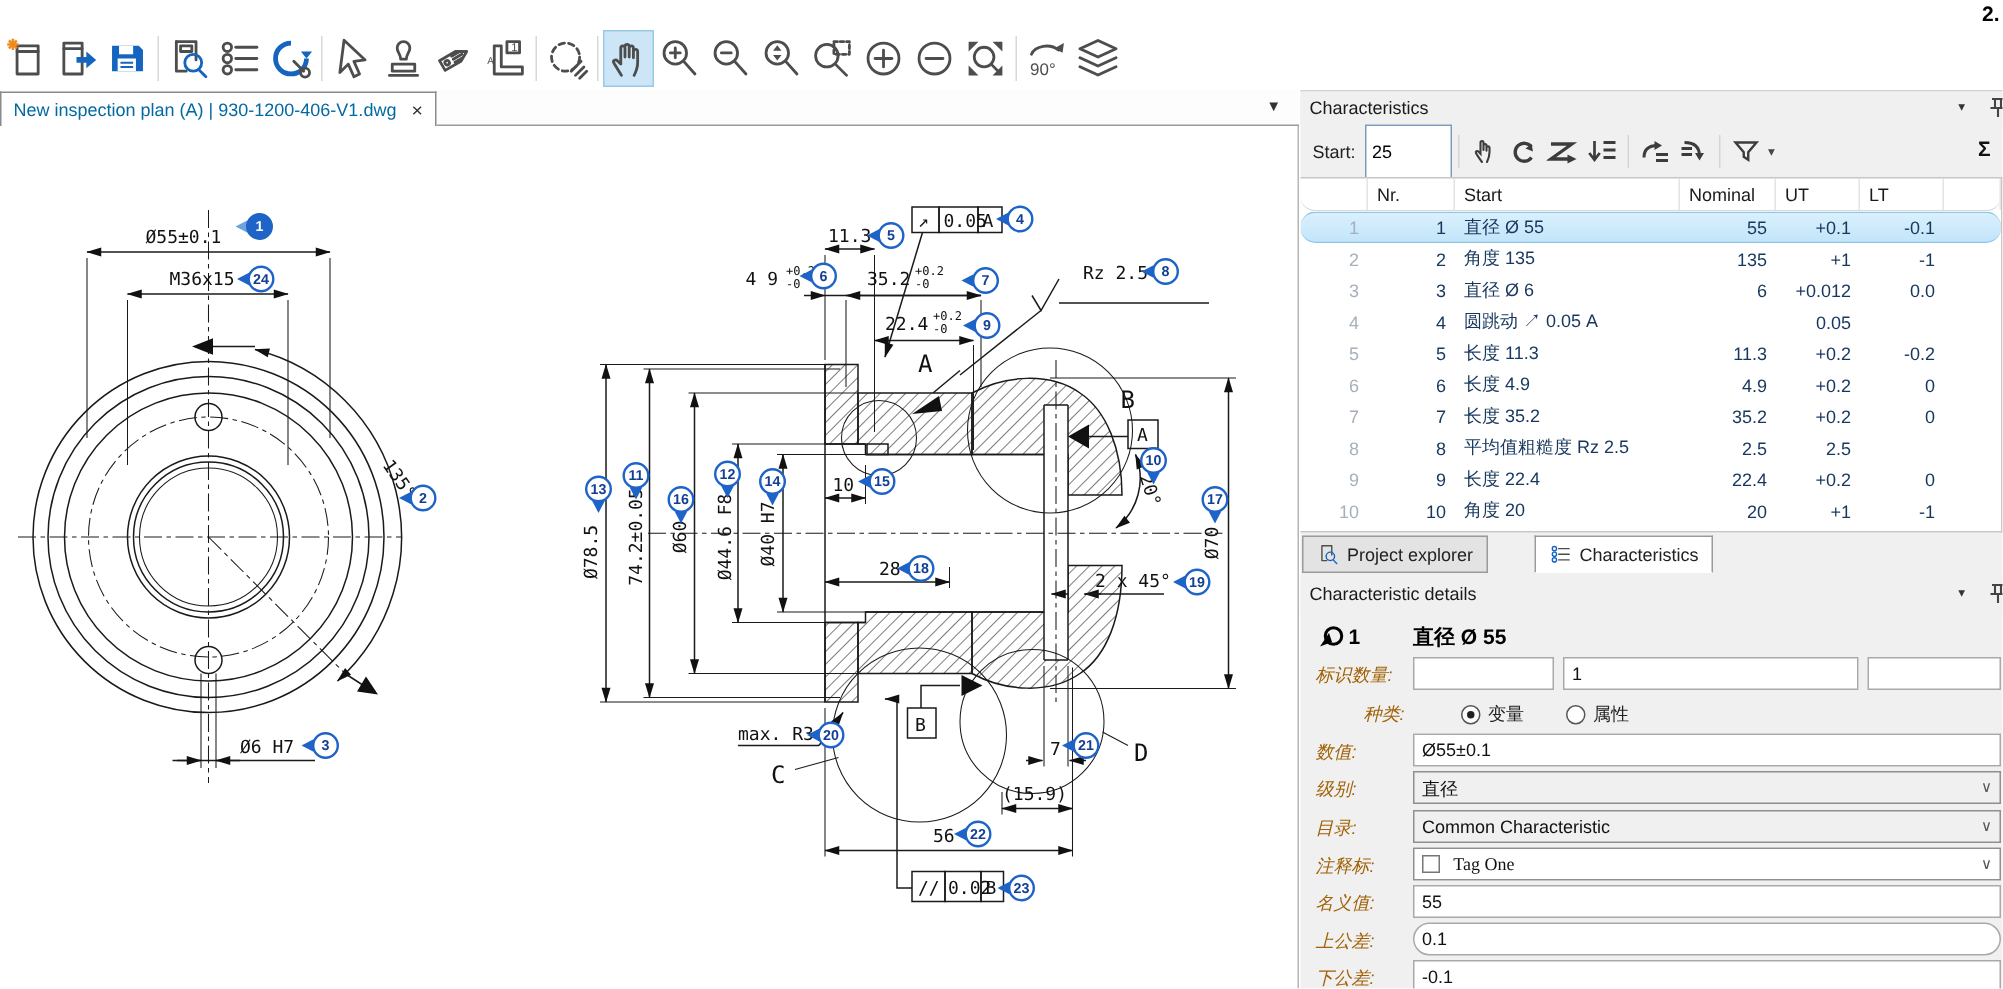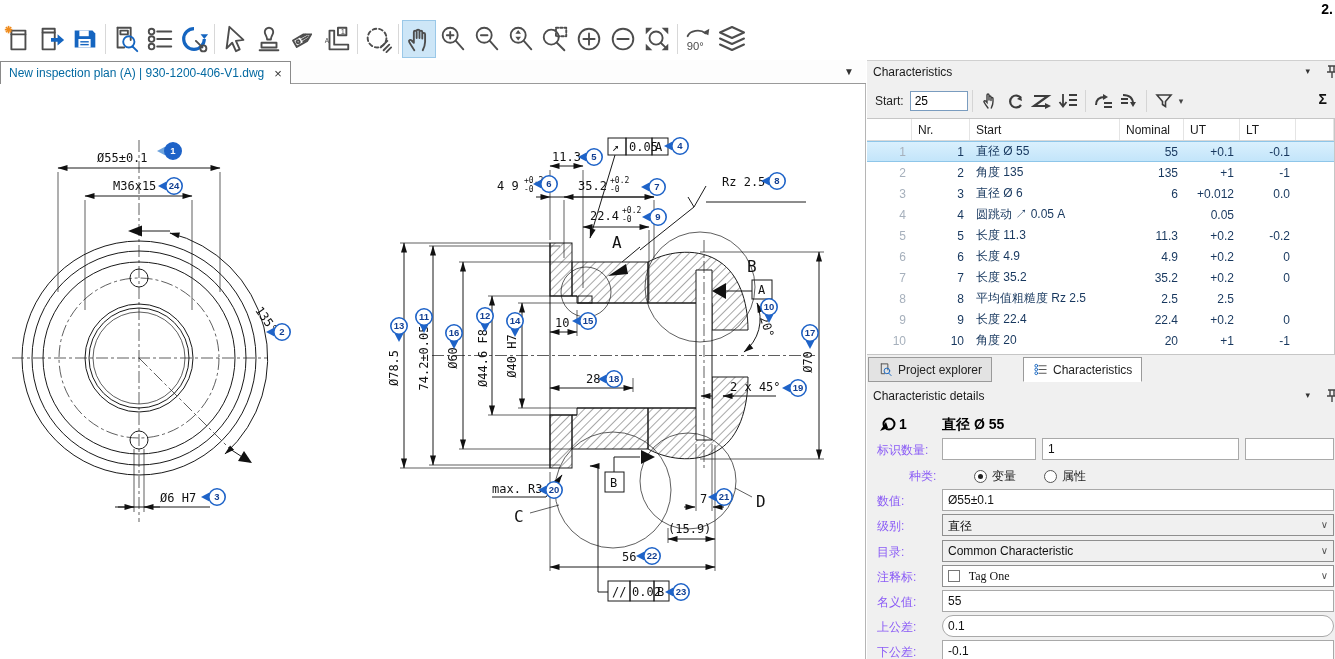--- a/index.html
+++ b/index.html
@@ -31,49 +31,49 @@
   
   .canvas { position:absolute; left:0; top:84px; width:866px; height:575px; background:#fff; border-right:1px solid #b5b5b5; }
 
   
   .rightcol { position:absolute; left:867px; top:60px; width:468px; height:599px; background:#f0f0f0; border-top:1px solid #d0d0d0; }
   .phead { position:absolute; left:0; width:468px; height:23px; background:#f0f0f0; font-size:12px; color:#1a1a1a; padding:4px 0 0 6px; }
   .phead .caret { position:absolute; right:25px; top:5px; font-size:9px; color:#333; }
   .phead .pin { position:absolute; right:-4px; top:3px; }
   .startrow { position:absolute; left:0; top:23px; width:468px; height:34px; display:flex; align-items:center; }
   .startrow .lbl { margin-left:8px; }
-  .start-input { margin-left:6px; width:58px; height:20px; border:1px solid #7a9cbf; background:#fff; font-size:12px; padding:1px 4px; font-family:"Liberation Sans",sans-serif; }
+  .start-input { margin-left:6px; width:58px; height:20px; border:1px solid #7a9cbf; background:#fff; font-size:12px; padding:17px 4px; font-family:"Liberation Sans",sans-serif; }
   .sbtn { width:25px; height:26px; display:flex; align-items:center; justify-content:center; margin-left:1px; }
   .ssep { width:1px; height:22px; background:#d5d5d5; margin:0 4px; }
   .sigma { position:absolute; right:8px; top:7px; font-weight:bold; font-size:14px; color:#111; }
 
   
   .ctable { position:absolute; left:0; top:57px; width:468px; height:237px; background:#fff; border:1px solid #c6c6c6; border-left:none; overflow:hidden; }
-  .trow { display:grid; grid-template-columns:45px 58px 150px 64px 56px 56px 1fr; height:21px; align-items:center; }
+  .trow { display:grid; grid-template-columns:45px 58px 150px 64px 56px 56px 1fr; height:21px; align-items:center;border-radius:10px; }
   .thead { height:22px; border-bottom:1px solid #d9d9d9; color:#1a1a1a; }
   .thead > div { border-right:1px solid #e4e4e4; height:100%; display:flex; align-items:center; padding:0 6px; }
   .trow .cell { padding:0 6px; color:#17375e; white-space:nowrap; overflow:hidden; }
   .trow .idx { color:#a6b0bc; text-align:right; }
   .trow .num { text-align:right; }
   .trow.sel { background:linear-gradient(#daf0fd,#c3e5fa); border-top:1px solid #8ec6e9; border-bottom:1px solid #8ec6e9; height:21px; }
 
   
   .ptabs { position:absolute; left:0; top:294px; height:28px; width:468px; }
   .ptab { position:absolute; top:2px; height:25px; display:flex; align-items:center; padding:0 9px; font-size:12px; border:1px solid #9a9a9a; }
   .ptab.inactive { left:1px; background:#e3e3e3; color:#222; }
   .ptab.active { left:156px; background:#fff; border-bottom:1px solid #fff; }
   .ptab svg { margin-right:5px; }
 
   
   .dhead-row { position:absolute; left:0; top:352px; width:468px; height:24px; }
   .dhead-row .nr { position:absolute; left:32px; top:3px; font-weight:bold; font-size:14px; color:#000; }
   .dhead-row .nm { position:absolute; left:75px; top:3px; font-weight:bold; font-size:14px; color:#000; }
   .dico { position:absolute; left:12px; top:3px; }
   .frow { position:absolute; left:0; width:468px; height:22px; }
-  .frow .flbl { position:absolute; left:10px; top:4px; color:#8b5cf6; }
+  .frow .flbl { position:absolute; left:10px; top:4px; color:#a16207;font-style:italic; }
   .fin { position:absolute; height:22px; border:1px solid #a9a9a9; background:#fff; font-size:12px; padding:2px 5px; font-family:"Liberation Sans",sans-serif; color:#111; }
   .fsel { position:absolute; height:22px; border:1px solid #8f8f8f; background:#f0f0f0; font-size:12px; padding:3px 5px; color:#111; }
   .fsel .chev { position:absolute; right:5px; top:4px; color:#555; font-size:10px; }
   .radio { display:inline-flex; align-items:center; margin-right:28px; }
   .rdot { width:13px; height:13px; border:1px solid #555; border-radius:50%; margin-right:5px; position:relative; background:#fff; }
   .rdot.on::after { content:""; position:absolute; left:3px; top:3px; width:5px; height:5px; border-radius:50%; background:#222; }
   .cbox { display:inline-block; width:12px; height:12px; border:1px solid #777; background:#fff; margin-right:6px; vertical-align:-2px; }
 
   
   .dimtxt { font-family:"DejaVu Sans Mono", monospace; font-size:12px; fill:#111; }

